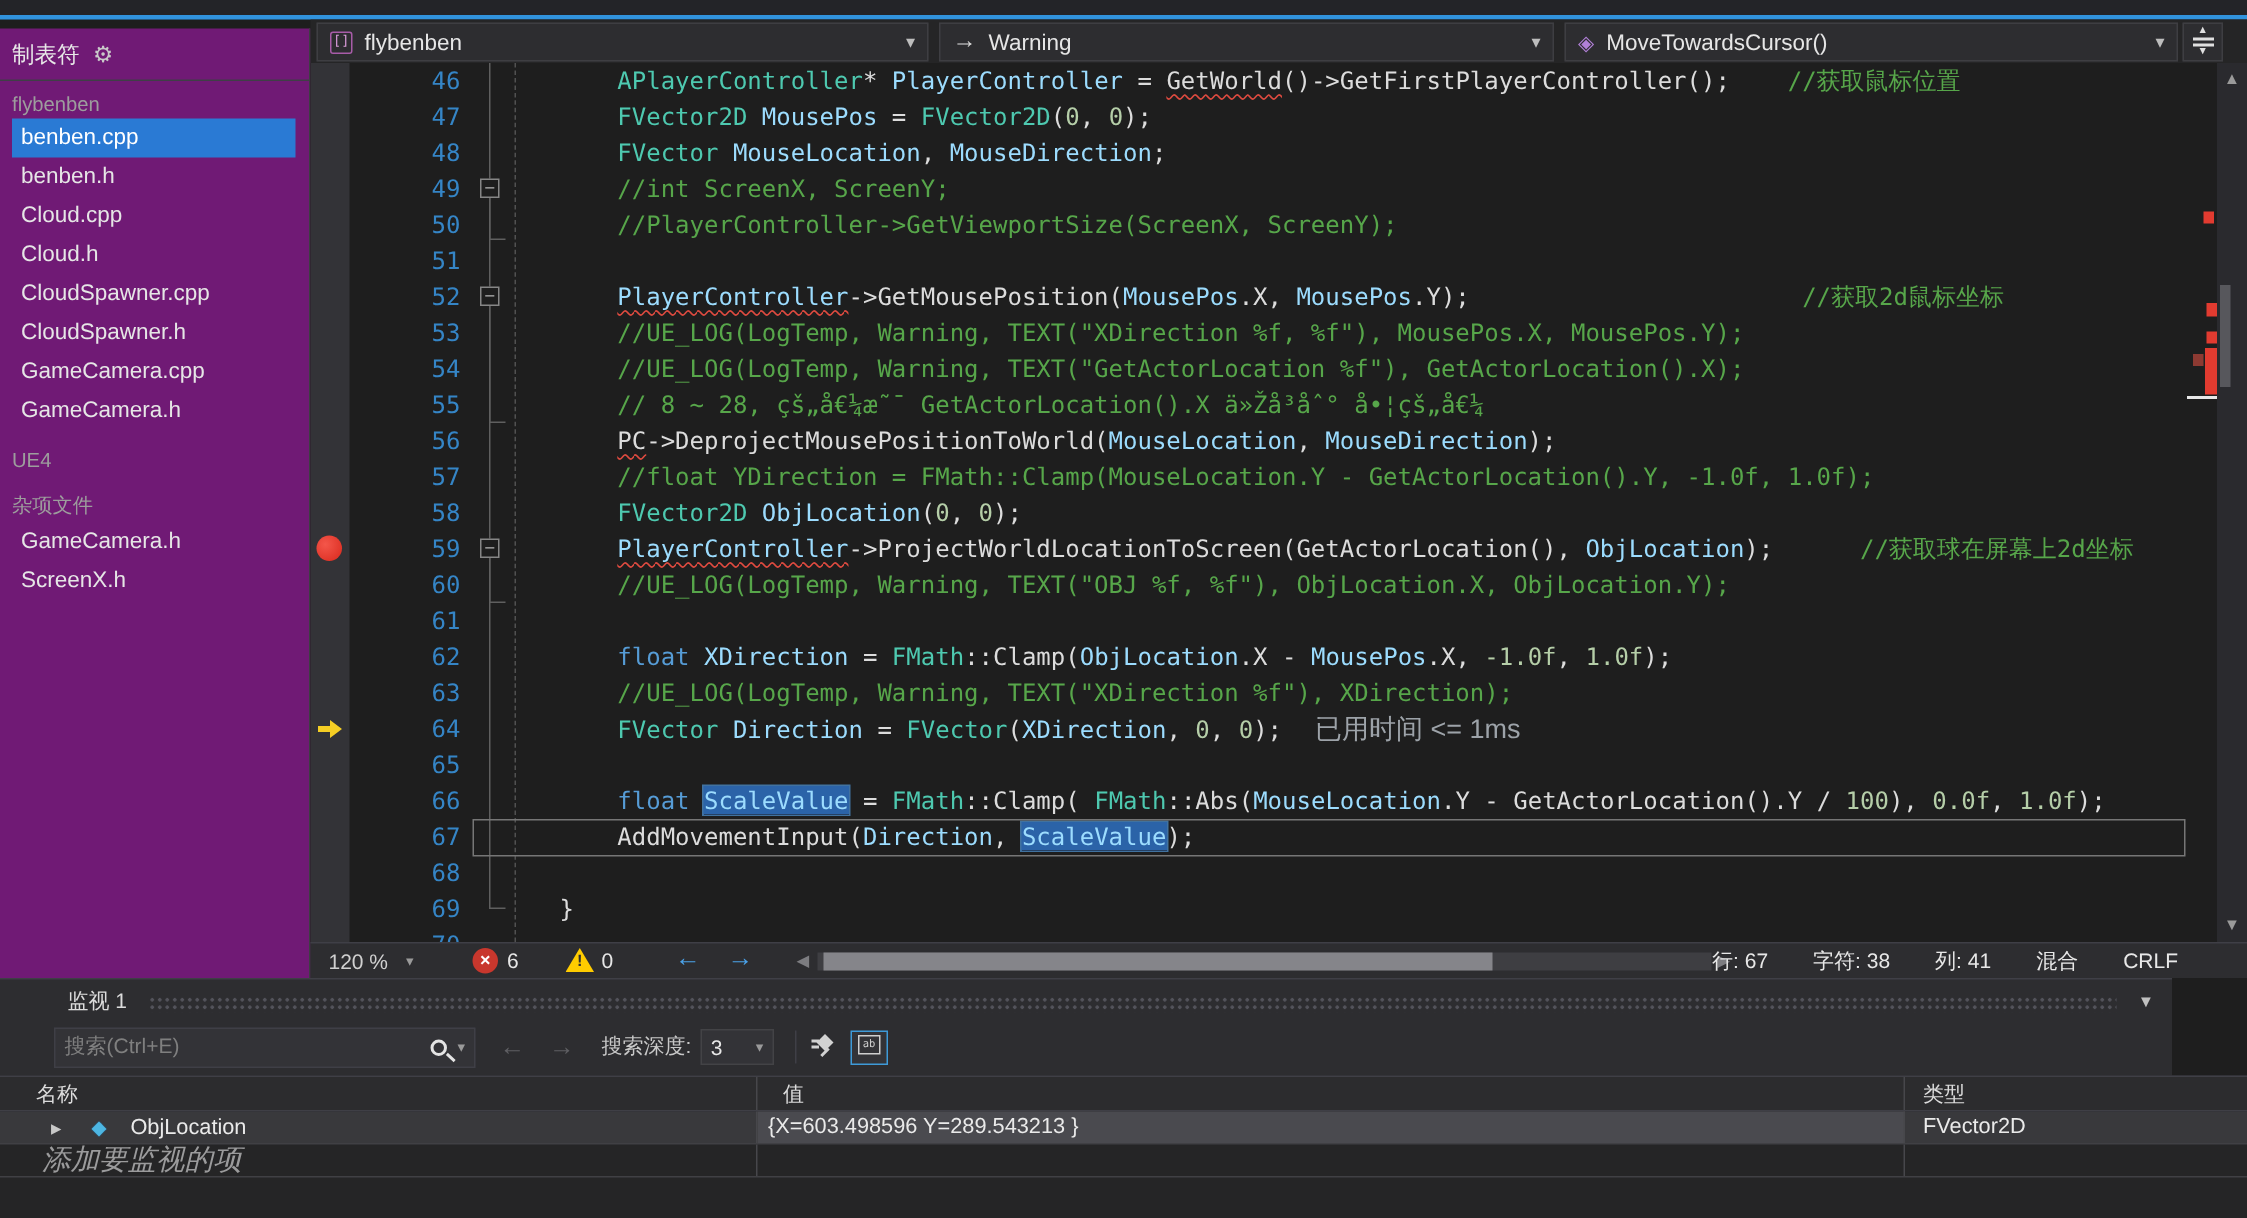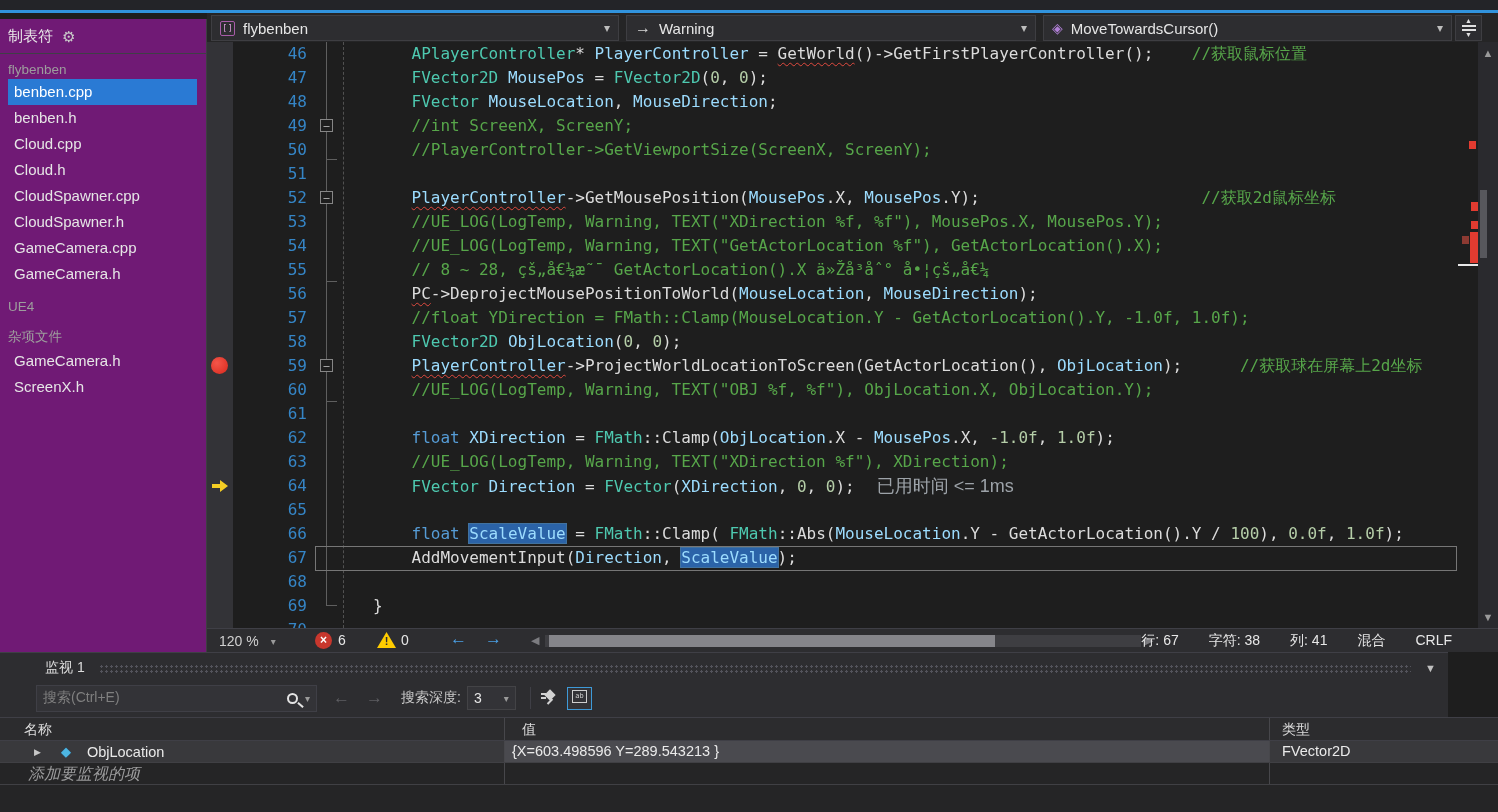--- a/index.html
+++ b/index.html
@@ -151,21 +151,21 @@
   #wt-head .col-val  { padding-left:17px; line-height:23px; }
   #wt-head .col-type { padding-left:12px; line-height:23px; }
   .wt-row { display:flex; height:22px; font-size:14.5px; color:#eaeaea; border-bottom:1px solid #404044; }
   .wt-row .col-name { display:flex; align-items:center; background:#39393c; }
   .wt-row .col-val  { background:#4a4a4f; line-height:21px; padding-left:7px; }
   .wt-row .col-type { background:#39393c; line-height:21px; padding-left:12px; }
   .exp-arrow { margin-left:34px; color:#c8c8c8; font-size:9px; }
   .var-ic { margin-left:20px; color:#4db6e2; font-size:13px; text-shadow:0 0 1px #1f6fa5; }
   .wt-row .nm { margin-left:16px; }
   .wt-add { display:flex; height:22px; border-bottom:1px solid #404044; }
-  .wt-add .col-name { font-style:italic; color:#9b9b9c; font-size:16px; line-height:21px; padding-left:28px; }
+  .wt-add .col-name { font-style:italic; color:#9b9b9c; font-size:19px; line-height:21px; padding-left:28px; }
 </style>
 </head>
 <body>
 
 <div id="root">
   <div id="topstrip"></div>
   <div id="blueline"></div>
 
   <aside id="sidebar">
     <div id="sidebar-header">

